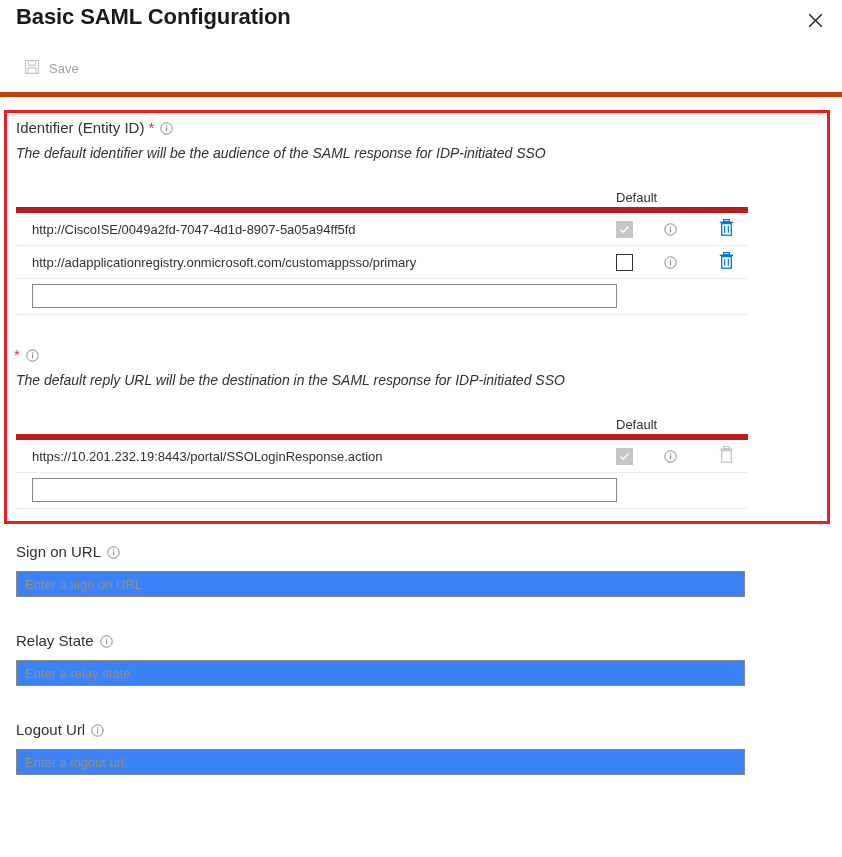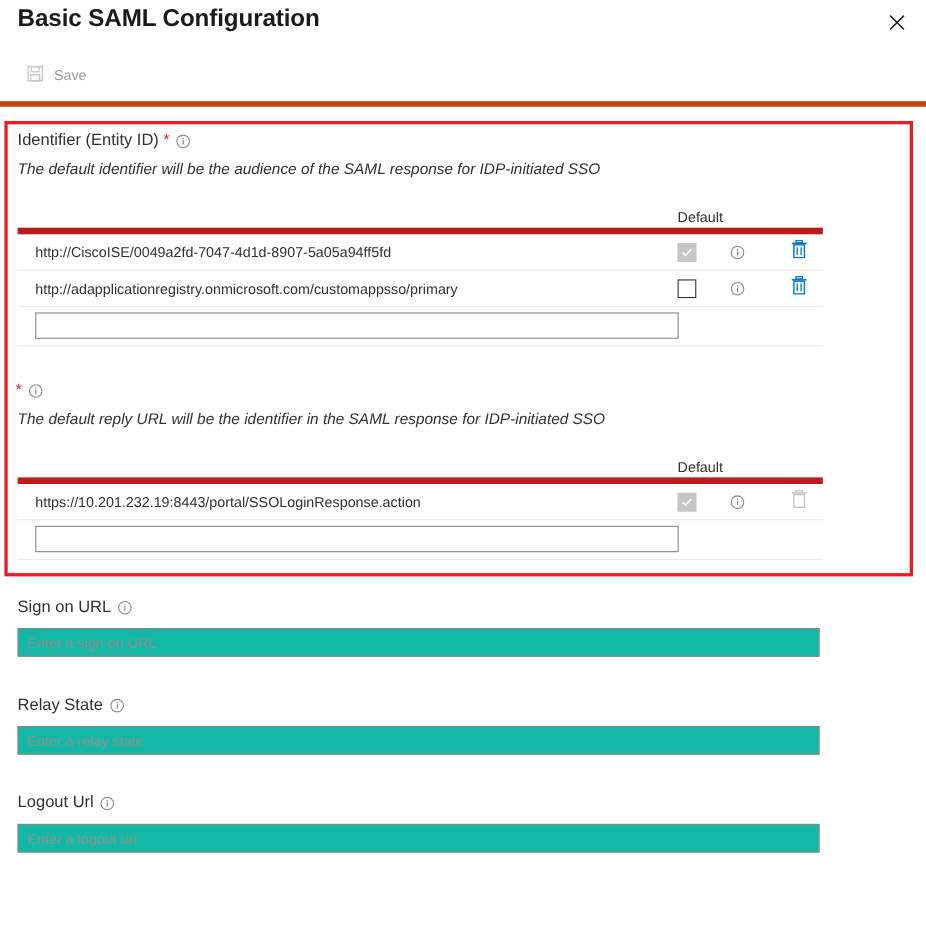--- a/index.html
+++ b/index.html
@@ -223,21 +223,21 @@
   }
 
   
   .plain-field { padding: 0 16px; }
   .plain-input {
     margin-top: 9px;
     width: 729px;
     height: 26px;
     box-sizing: border-box;
     border: 1px solid #8a8886;
-    background: #14b8a6;
+    background: #3b82f6;
     font-family: "Liberation Sans", sans-serif;
     font-size: 13px;
     color: #323130;
     padding: 0 8px;
     outline: none;
   }
   .plain-input::placeholder { color: #8f8f8f; opacity: 1; }
 </style>
 </head>
 <body>
@@ -360,21 +360,21 @@
     <div class="field-label">
       <span class="req">*</span>
       <span class="info-icon">
         <svg width="13" height="13" viewBox="0 0 13 13">
           <circle cx="6.5" cy="6.5" r="5.7" fill="none" stroke="#8a8886" stroke-width="1"></circle>
           <rect x="6" y="5.3" width="1.1" height="4" fill="#8a8886"></rect>
           <rect x="6" y="3.3" width="1.1" height="1.2" fill="#8a8886"></rect>
         </svg>
       </span>
     </div>
-    <div class="field-desc">The default reply URL will be the identifier in the SAML response for IDP-initiated SSO</div>
+    <div class="field-desc">The default reply URL will be the destination in the SAML response for IDP-initiated SSO</div>
 
     <div class="list-table">
       <div class="lt-head">
         <div class="col-value"></div>
         <div class="col-default">Default</div>
         <div class="col-info"></div>
         <div class="col-del"></div>
       </div>
 
       <div class="lt-row">

